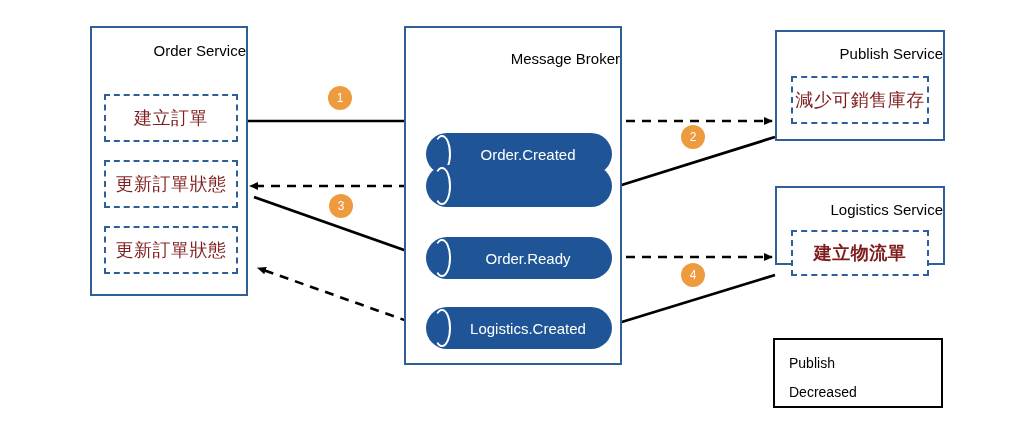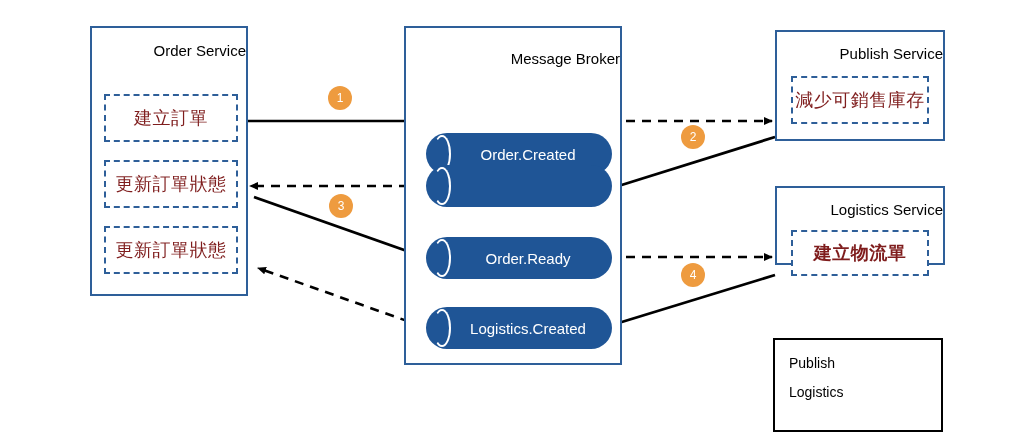--- a/index.html
+++ b/index.html
@@ -116,18 +116,18 @@
   <div class="svc-box" style="left:775px;top:186px;width:170px;height:79px;">
     <div class="svc-title" style="top:13px;">Logistics Service</div>
     <div class="dash-box" style="left:14px;top:42px;width:138px;height:46px;font-weight:bold;">建立物流單</div>
   </div>
 
   <div class="step" style="left:328px;top:86px;">1</div>
   <div class="step" style="left:681px;top:125px;">2</div>
   <div class="step" style="left:329px;top:194px;">3</div>
   <div class="step" style="left:681px;top:263px;">4</div>
 
-  <div class="legend" style="left:773px;top:338px;width:170px;height:94px;">
+  <div class="legend" style="left:773px;top:338px;width:170px;height:70px;">
     <div class="legend-row" style="top:15px;">Publish</div>
-    <div class="legend-row" style="top:44px;">Logistics</div>
+    <div class="legend-row" style="top:44px;">Decreased</div>
   </div>
 
 </div>
 
 </body></html>

